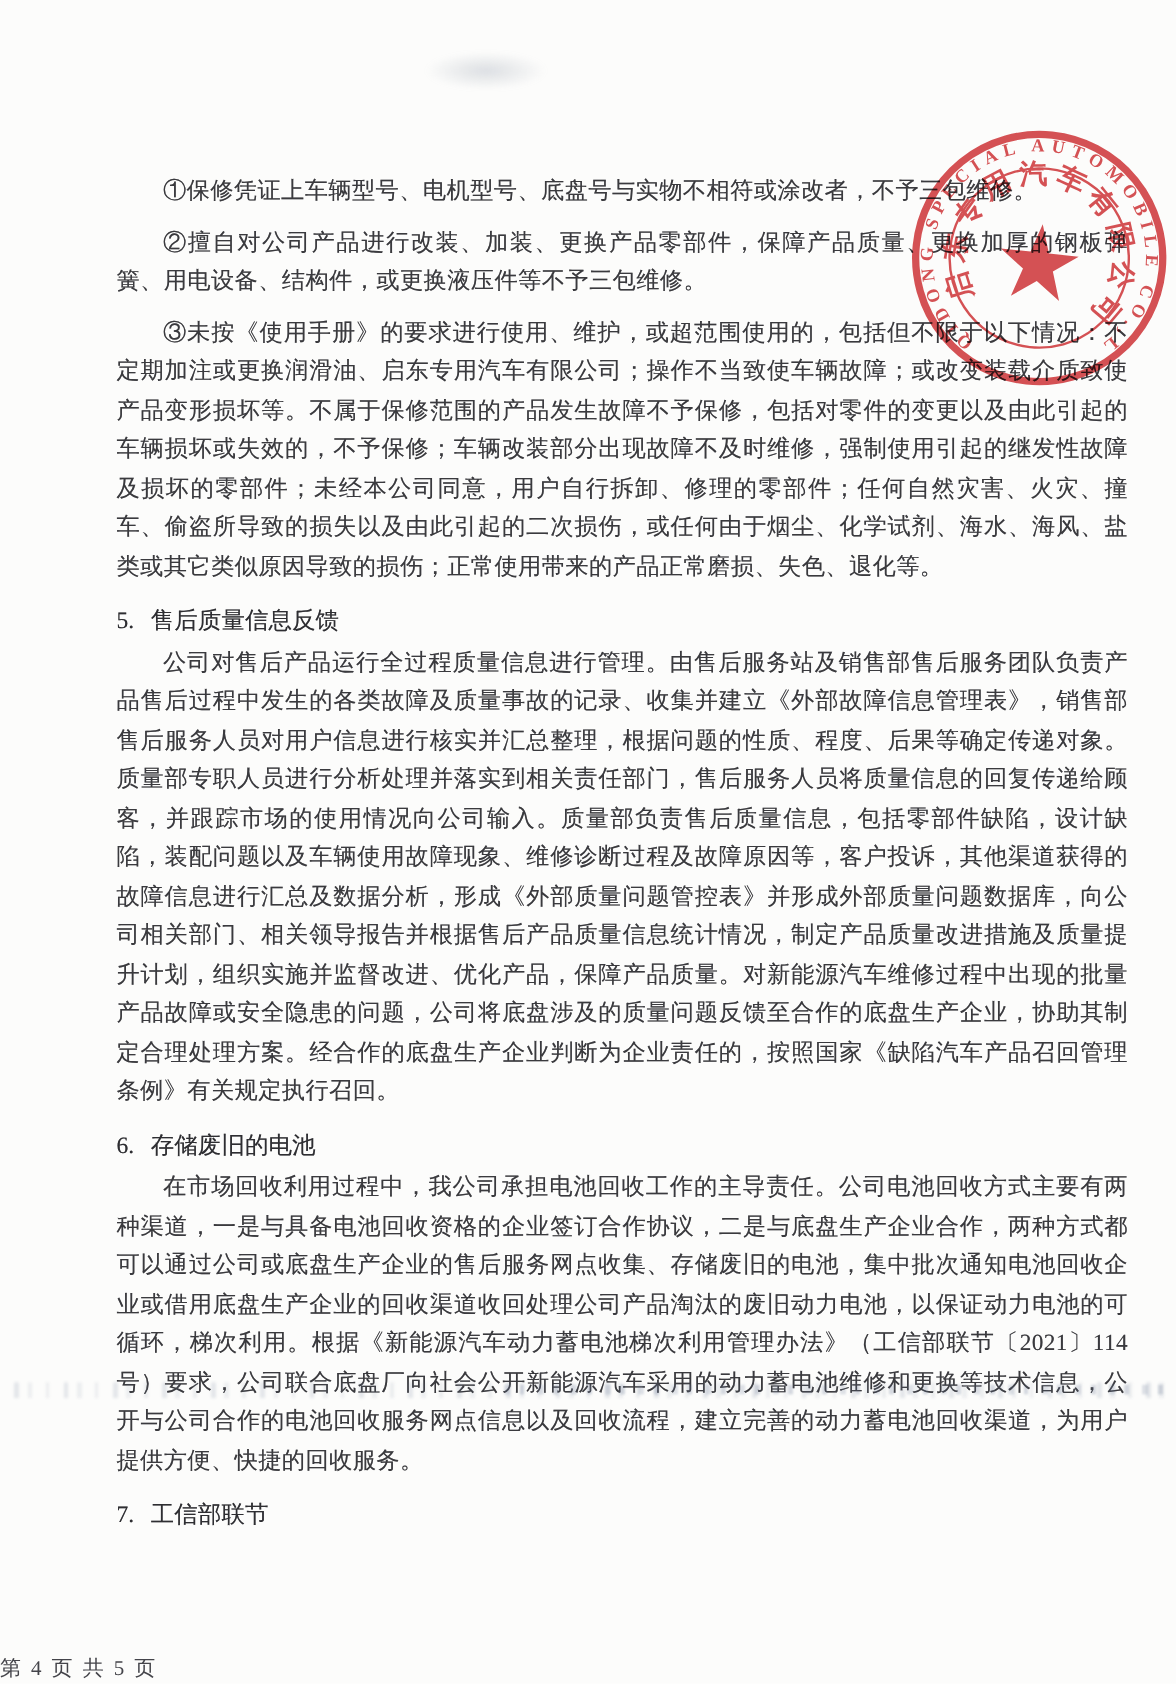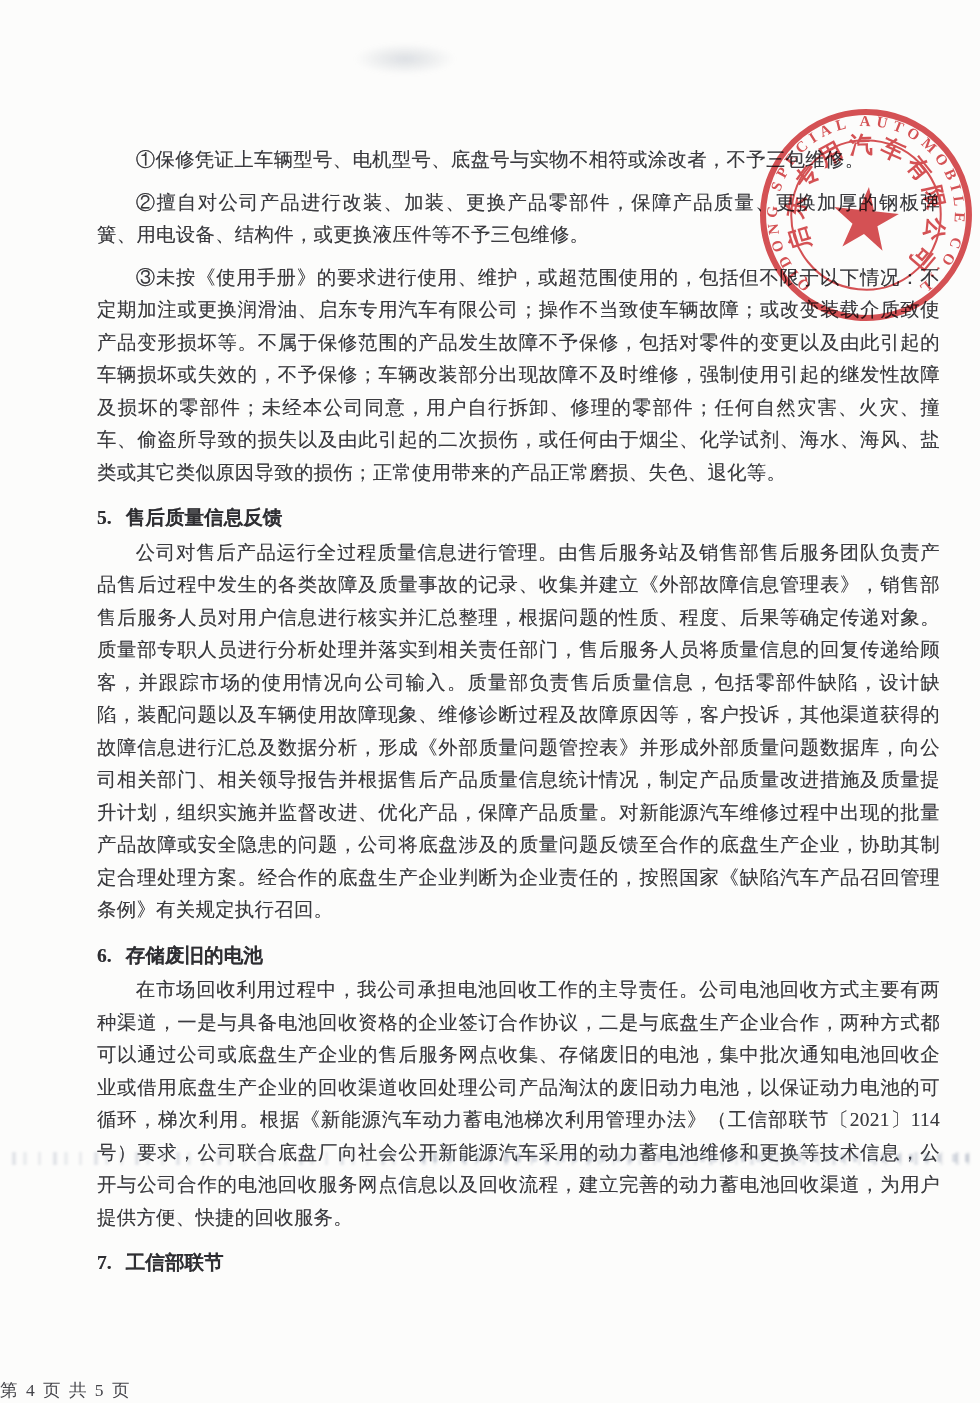--- a/index.html
+++ b/index.html
@@ -24,21 +24,21 @@
     text-align: justify;
     text-align-last: left;
     text-indent: 2em;
     letter-spacing: 0.3px;
     margin: 0 0 10px 0;
     text-shadow: 0 0 0.5px rgba(40,40,45,0.45);
   }
   .heading {
     font-size: 19.6px;
     line-height: 32.5px;
-    font-weight: bold;
+    font-weight: normal;
     color: #2e2e32;
     margin: 13px 0 2px 0;
     text-shadow: 0 0 0.5px rgba(30,30,35,0.5);
   }
   .heading .h-num { display: inline-block; margin-right: 14px; }
   .footer {
     position: absolute;
     left: 0; right: 0;
     top: 1330px;
     text-align: left;

